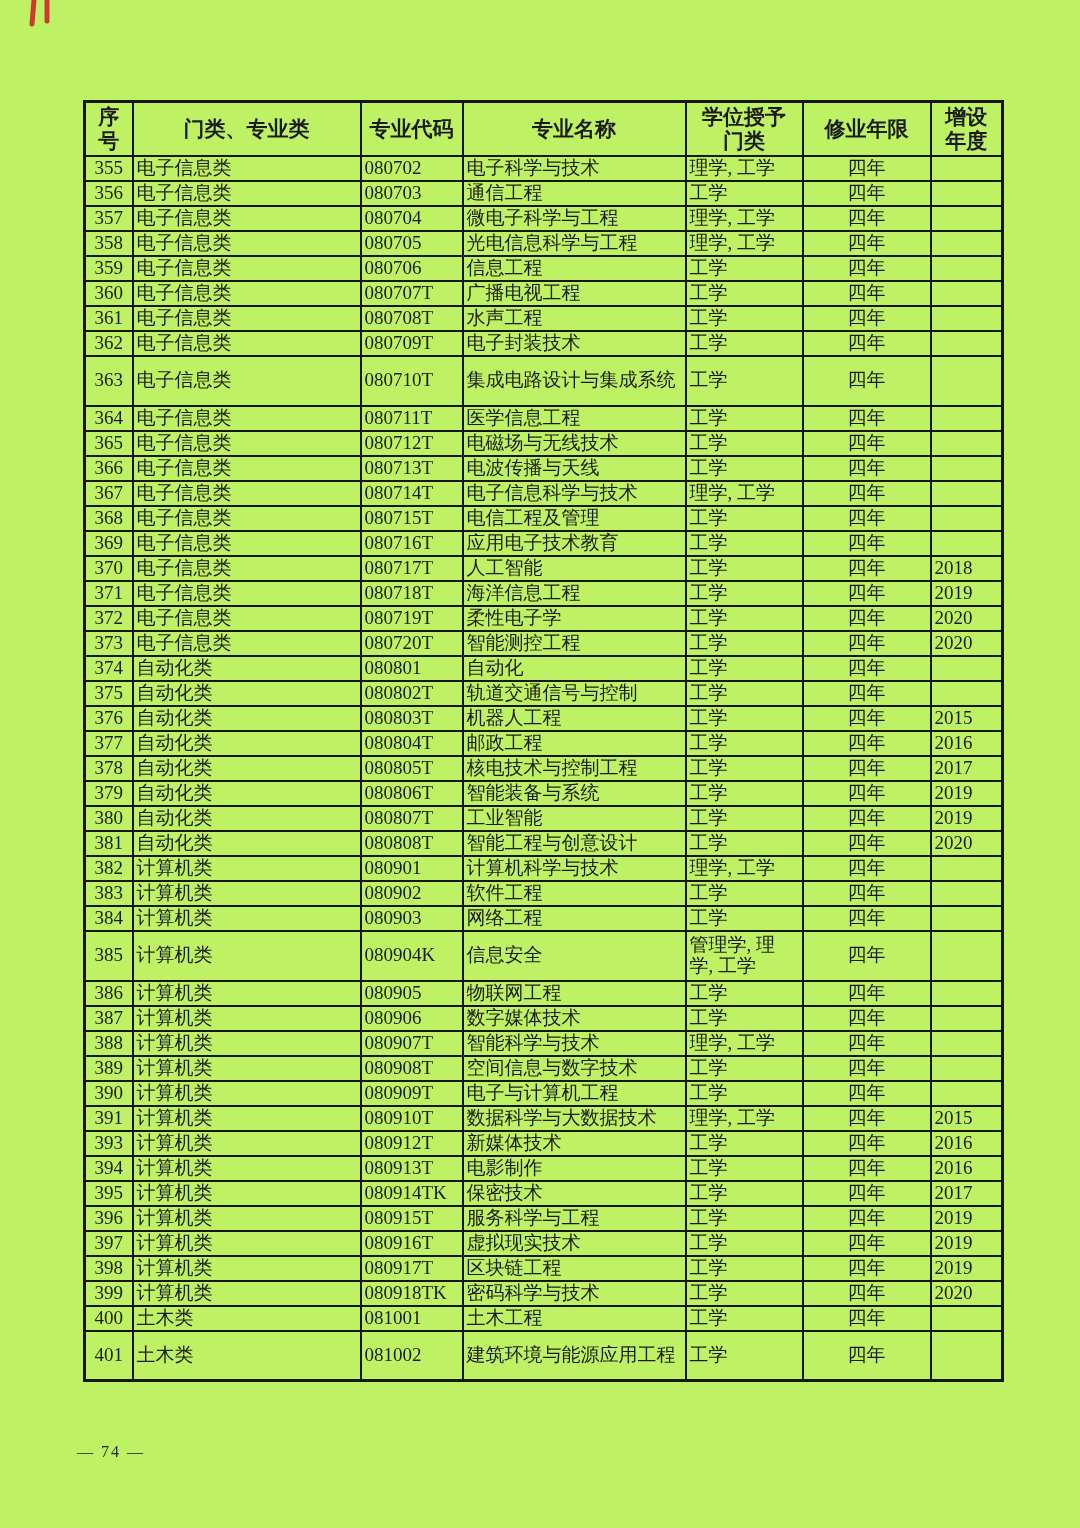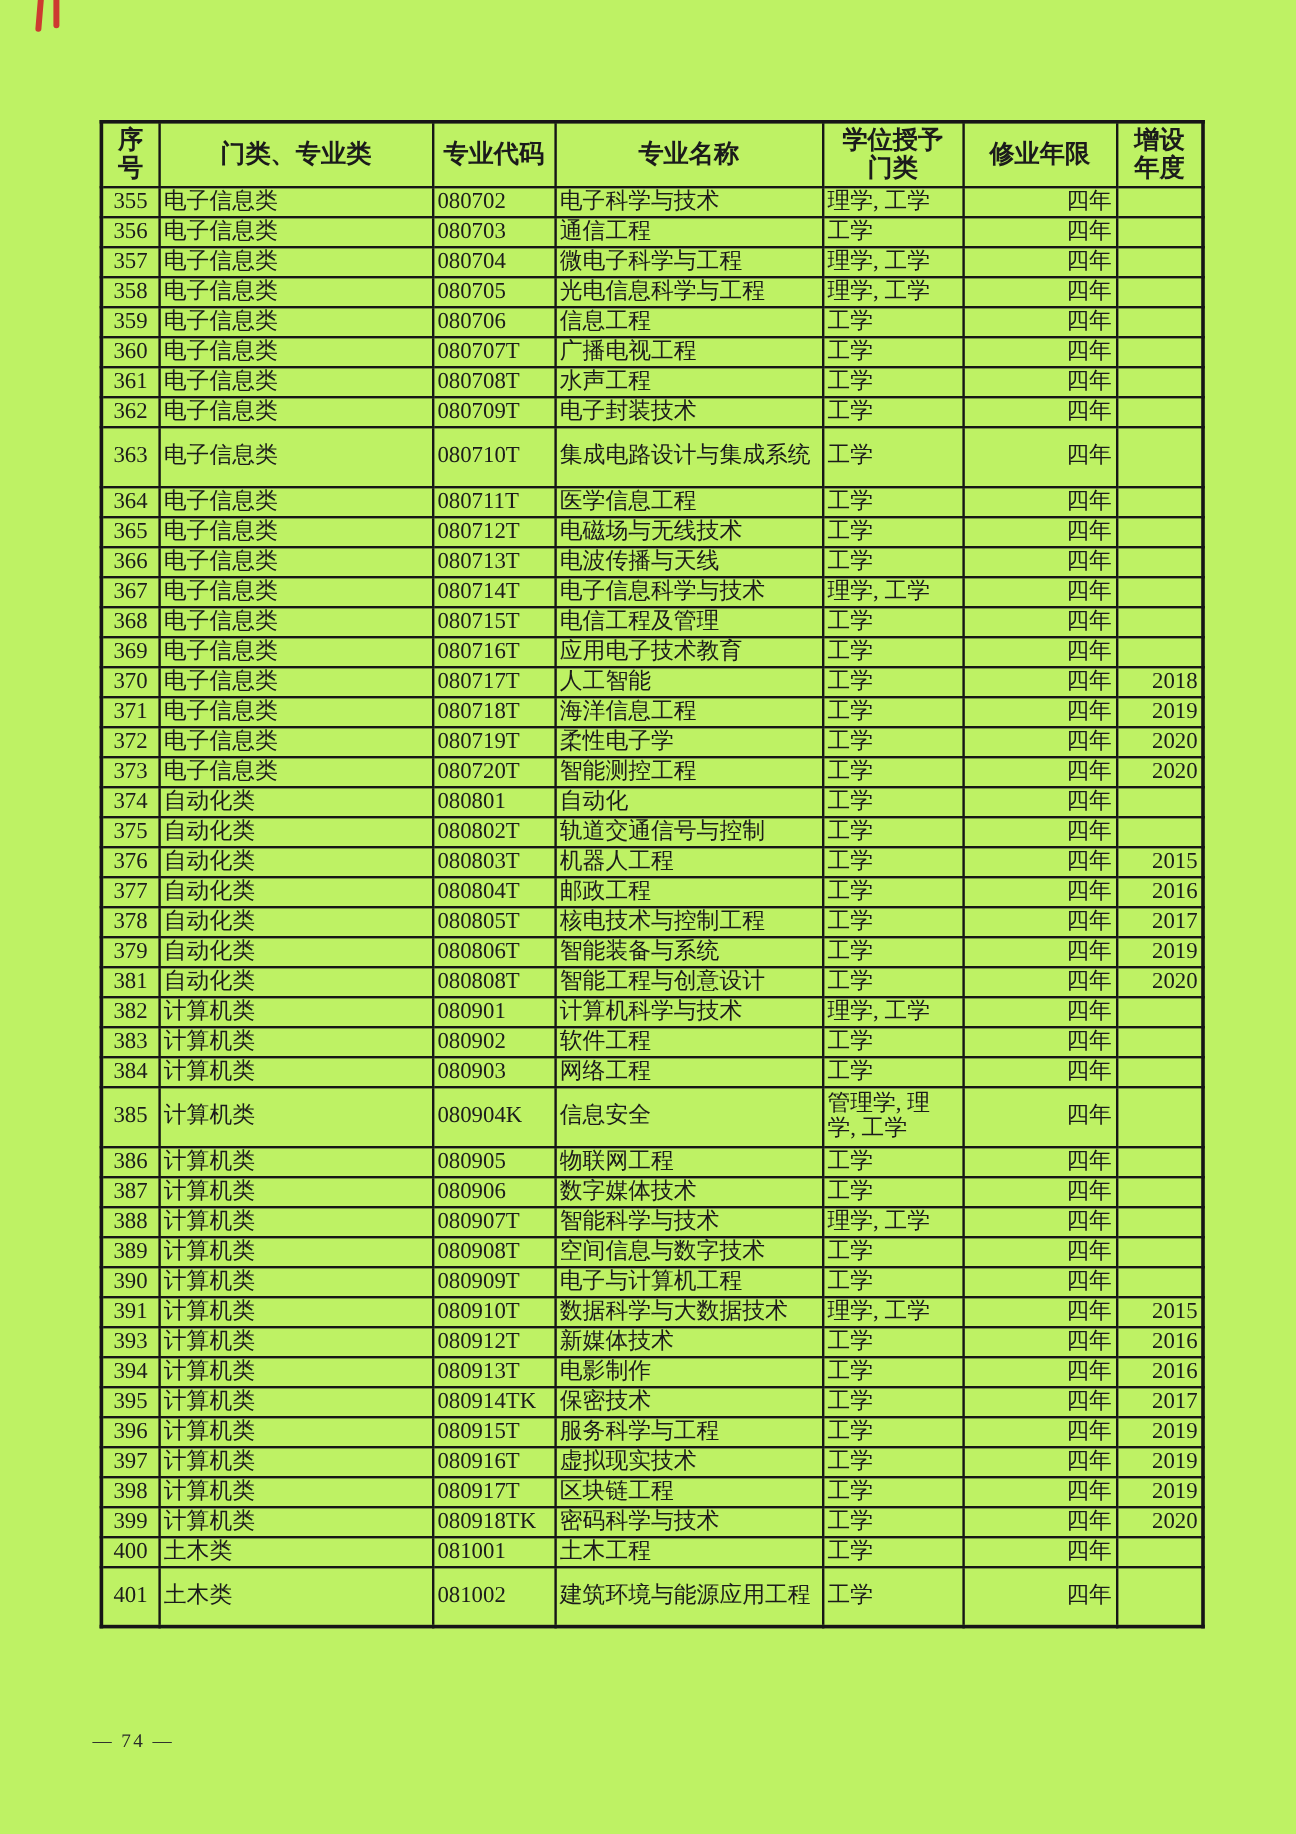--- a/index.html
+++ b/index.html
@@ -62,22 +62,22 @@
   }
   table.catalog td {
     font-size: 19px;
     line-height: 1.1;
   }
   .c-seq      { text-align: center; }
   .c-category { text-align: left; padding-left: 6px; }
   .c-code     { text-align: left; padding-left: 7px; }
   .c-name     { text-align: left; padding-left: 6px; margin-left: 11px; }
   .c-degree   { text-align: left; padding: 0 4px; }
-  .c-duration { text-align: right; }
-  .c-year     { text-align: right; }
+  .c-duration { text-align: center; }
+  .c-year     { text-align: left; }
   .page-number {
     position: absolute;
     left: 77px;
     top: 1443px;
     font-size: 16px;
     color: #2a2a2a;
     letter-spacing: 2px;
   }
 </style>
 </head>
@@ -333,20 +333,29 @@
         <tr>
           <td class="c-seq">379</td>
           <td class="c-category">自动化类</td>
           <td class="c-code">080806T</td>
           <td class="c-name">智能装备与系统</td>
           <td class="c-degree">工学</td>
           <td class="c-duration">四年</td>
           <td class="c-year">2019</td>
         </tr>
         <tr>
+          <td class="c-seq">380</td>
+          <td class="c-category">自动化类</td>
+          <td class="c-code">080807T</td>
+          <td class="c-name">工业智能</td>
+          <td class="c-degree">工学</td>
+          <td class="c-duration">四年</td>
+          <td class="c-year">2019</td>
+        </tr>
+        <tr>
           <td class="c-seq">381</td>
           <td class="c-category">自动化类</td>
           <td class="c-code">080808T</td>
           <td class="c-name">智能工程与创意设计</td>
           <td class="c-degree">工学</td>
           <td class="c-duration">四年</td>
           <td class="c-year">2020</td>
         </tr>
         <tr>
           <td class="c-seq">382</td>

